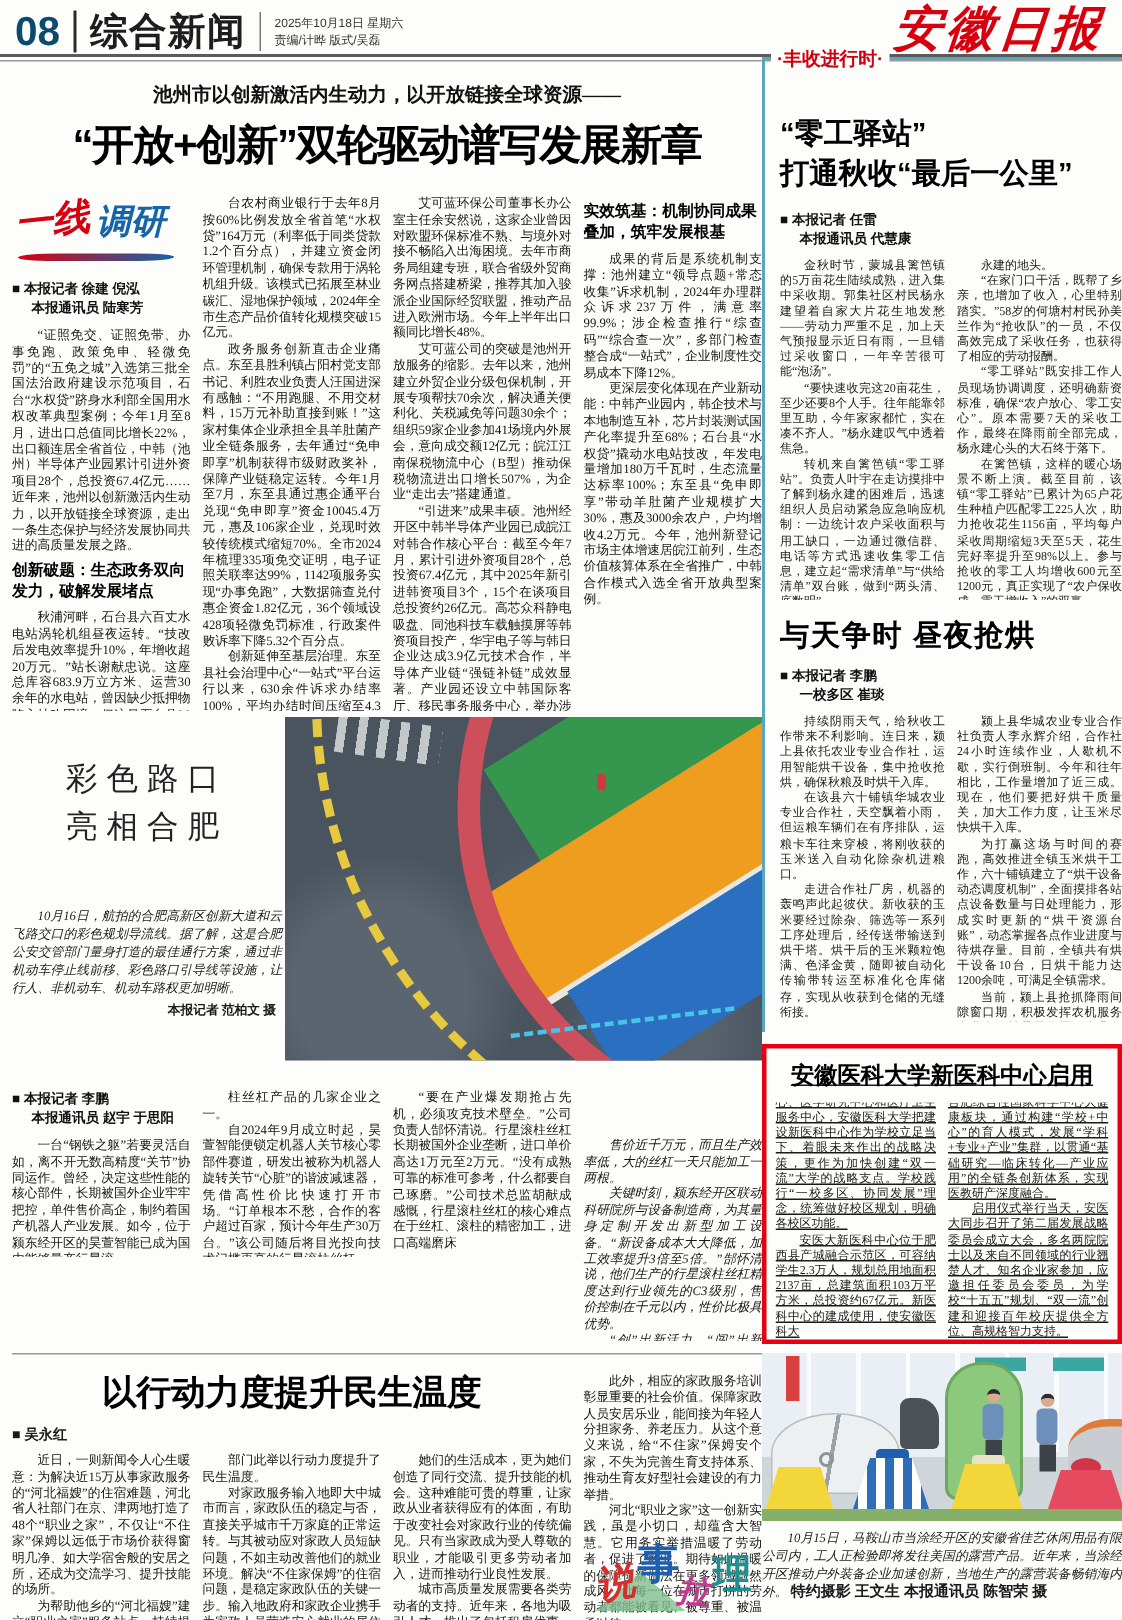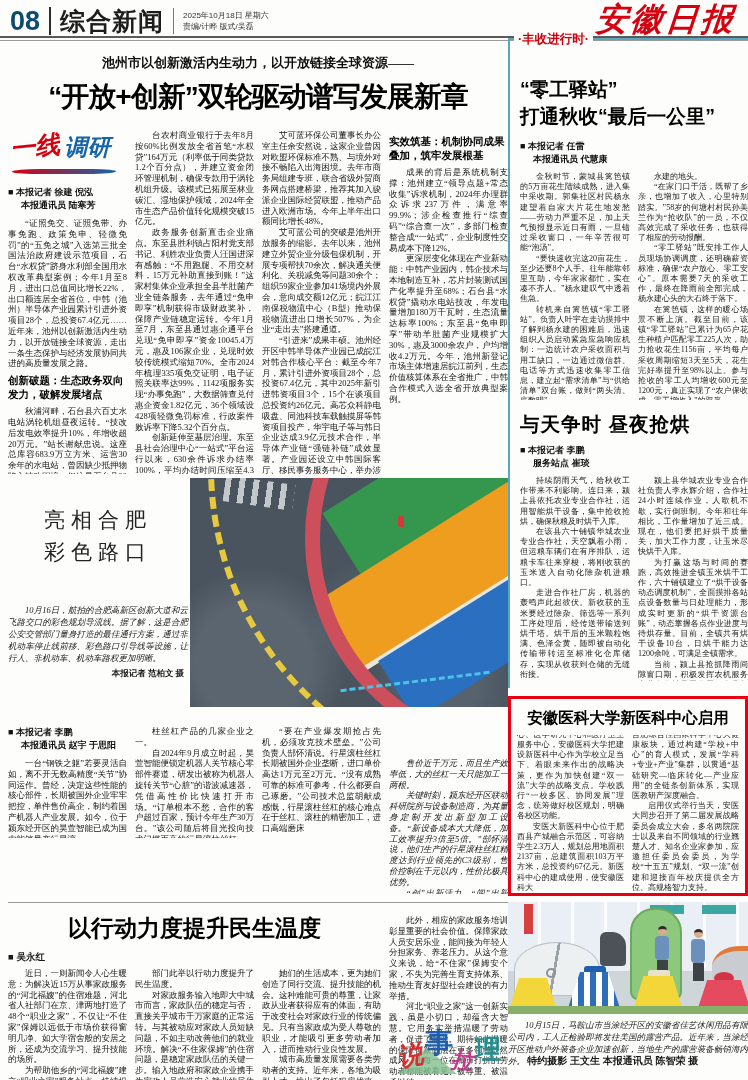--- a/index.html
+++ b/index.html
@@ -91,21 +91,21 @@
   .hbox-label { position:absolute; top:-9px; left:4px; background:#fdfdfb; padding:0 4px;
                 font:bold 12.5px/16px "Liberation Sans", sans-serif; color:#cf000e; }
   .a1-title { font:bold 19.5px/27px "Liberation Sans", sans-serif; color:#000; margin-top:22px; }
   .r-byline { margin-top:10px; }
   .r-cols { display:flex; gap:8px; margin-top:6px; overflow:hidden; }
   .r-col { width:110px; overflow:hidden; }
   .h1cols { height:228px; }
   .a2-title { font:bold 19.5px/24px "Liberation Sans", sans-serif; color:#000; margin-top:12px; letter-spacing:1px; }
   .r-byline2 { margin-top:8px; }
   .h2cols { height:205px; }
-  .redbox { border:3px solid #e60012; margin-top:8px; padding:6px 6px 4px; height:200px; }
+  .redbox { border:3px solid #e60012; margin-top:8px; padding:6px 6px 4px; height:200px;text-decoration:underline; }
   .rb-title { font:bold 15.5px/20px "Liberation Sans", sans-serif; text-align:center; margin:3px 0 7px; color:#000; }
   .rb-cols { display:flex; gap:8px; height:158px; overflow:hidden;align-items:flex-end; }
   .rb-col { width:108px; overflow:hidden; }
   
   .photo2 { position:relative; margin-top:6px; height:112px; overflow:hidden;
             background:linear-gradient(180deg,#e9eff4 0 62%, #cfd6da 62% 100%); }
   .p2-mullions { position:absolute; top:0; left:0; right:0; height:66px;
                  background:repeating-linear-gradient(90deg, transparent 0 30px, #ffffff 30px 33px); opacity:.8; }
   .p2-banner-red { position:absolute; left:16px; top:2px; width:9px; height:30px; background:#d84040; }
   .p2-banner-teal { position:absolute; top:3px; width:34px; height:9px; background:#3aa8a0; }
@@ -199,22 +199,22 @@
         <div>
             <p>成果的背后是系统机制支撑：池州建立“领导点题+常态收集”诉求机制，2024年办理群众诉求237万件，满意率99.9%；涉企检查推行“综查码”“综合查一次”，多部门检查整合成“一站式”，企业制度性交易成本下降12%。</p>
             <p>更深层变化体现在产业新动能：中韩产业园内，韩企技术与本地制造互补，芯片封装测试国产化率提升至68%；石台县“水权贷”撬动水电站技改，年发电量增加180万千瓦时，生态流量达标率100%；东至县“免申即享”带动羊肚菌产业规模扩大30%，惠及3000余农户，户均增收4.2万元。今年，池州新登记市场主体增速居皖江前列，生态价值核算体系在全省推广，中韩合作模式入选全省开放典型案例。</p>
           </div>
       </div>
     </div>
   </div>
 
   <div class="croad">
     <div class="croad-title">
+      <div>彩色路口</div>
       <div>亮相合肥</div>
-      <div>彩色路口</div>
     </div>
     <div class="croad-cap">
         <p>10月16日，航拍的合肥高新区创新大道和云飞路交口的彩色规划导流线。据了解，这是合肥公安交管部门量身打造的最佳通行方案，通过非机动车停止线前移、彩色路口引导线等设施，让行人、非机动车、机动车路权更加明晰。</p>
       </div>
     <div class="croad-credit">本报记者 范柏文 摄</div>
   </div>
 
   <div class="photo1">
     <div class="wedge wedge-green"></div>
     <div class="wedge wedge-orange"></div>
@@ -324,21 +324,21 @@
               <p>永建的地头。</p>
               <p>“在家门口干活，既帮了乡亲，也增加了收入，心里特别踏实。”58岁的何塘村村民孙美兰作为“抢收队”的一员，不仅高效完成了采收任务，也获得了相应的劳动报酬。</p>
               <p>“零工驿站”既安排工作人员现场协调调度，还明确薪资标准，确保“农户放心、零工安心”。原本需要7天的采收工作，最终在降雨前全部完成，杨永建心头的大石终于落下。</p>
               <p>在篱笆镇，这样的暖心场景不断上演。截至目前，该镇“零工驿站”已累计为65户花生种植户匹配零工225人次，助力抢收花生1156亩，平均每户采收周期缩短3天至5天，花生完好率提升至98%以上。参与抢收的零工人均增收600元至1200元，真正实现了“农户保收成、零工增收入”的双赢。</p>
             </div>
         </div>
       </div>
       <div class="a2-title">与天争时 昼夜抢烘</div>
       <div class="byline r-byline2">
         <div>■ 本报记者 李鹏</div>
-        <div class="l2">服务站点 崔琰</div>
+        <div class="l2">一校多区 崔琰</div>
       </div>
       <div class="r-cols h2cols bt8">
         <div class="r-col">
           <div>
               <p>持续阴雨天气，给秋收工作带来不利影响。连日来，颍上县依托农业专业合作社，运用智能烘干设备，集中抢收抢烘，确保秋粮及时烘干入库。</p>
               <p>在该县六十铺镇华城农业专业合作社，天空飘着小雨，但运粮车辆们在有序排队，运粮卡车往来穿梭，将刚收获的玉米送入自动化除杂机进粮口。</p>
               <p>走进合作社厂房，机器的轰鸣声此起彼伏。新收获的玉米要经过除杂、筛选等一系列工序处理后，经传送带输送到烘干塔。烘干后的玉米颗粒饱满、色泽金黄，随即被自动化传输带转运至标准化仓库储存，实现从收获到仓储的无缝衔接。</p>
             </div>
         </div>
         <div class="r-col">

